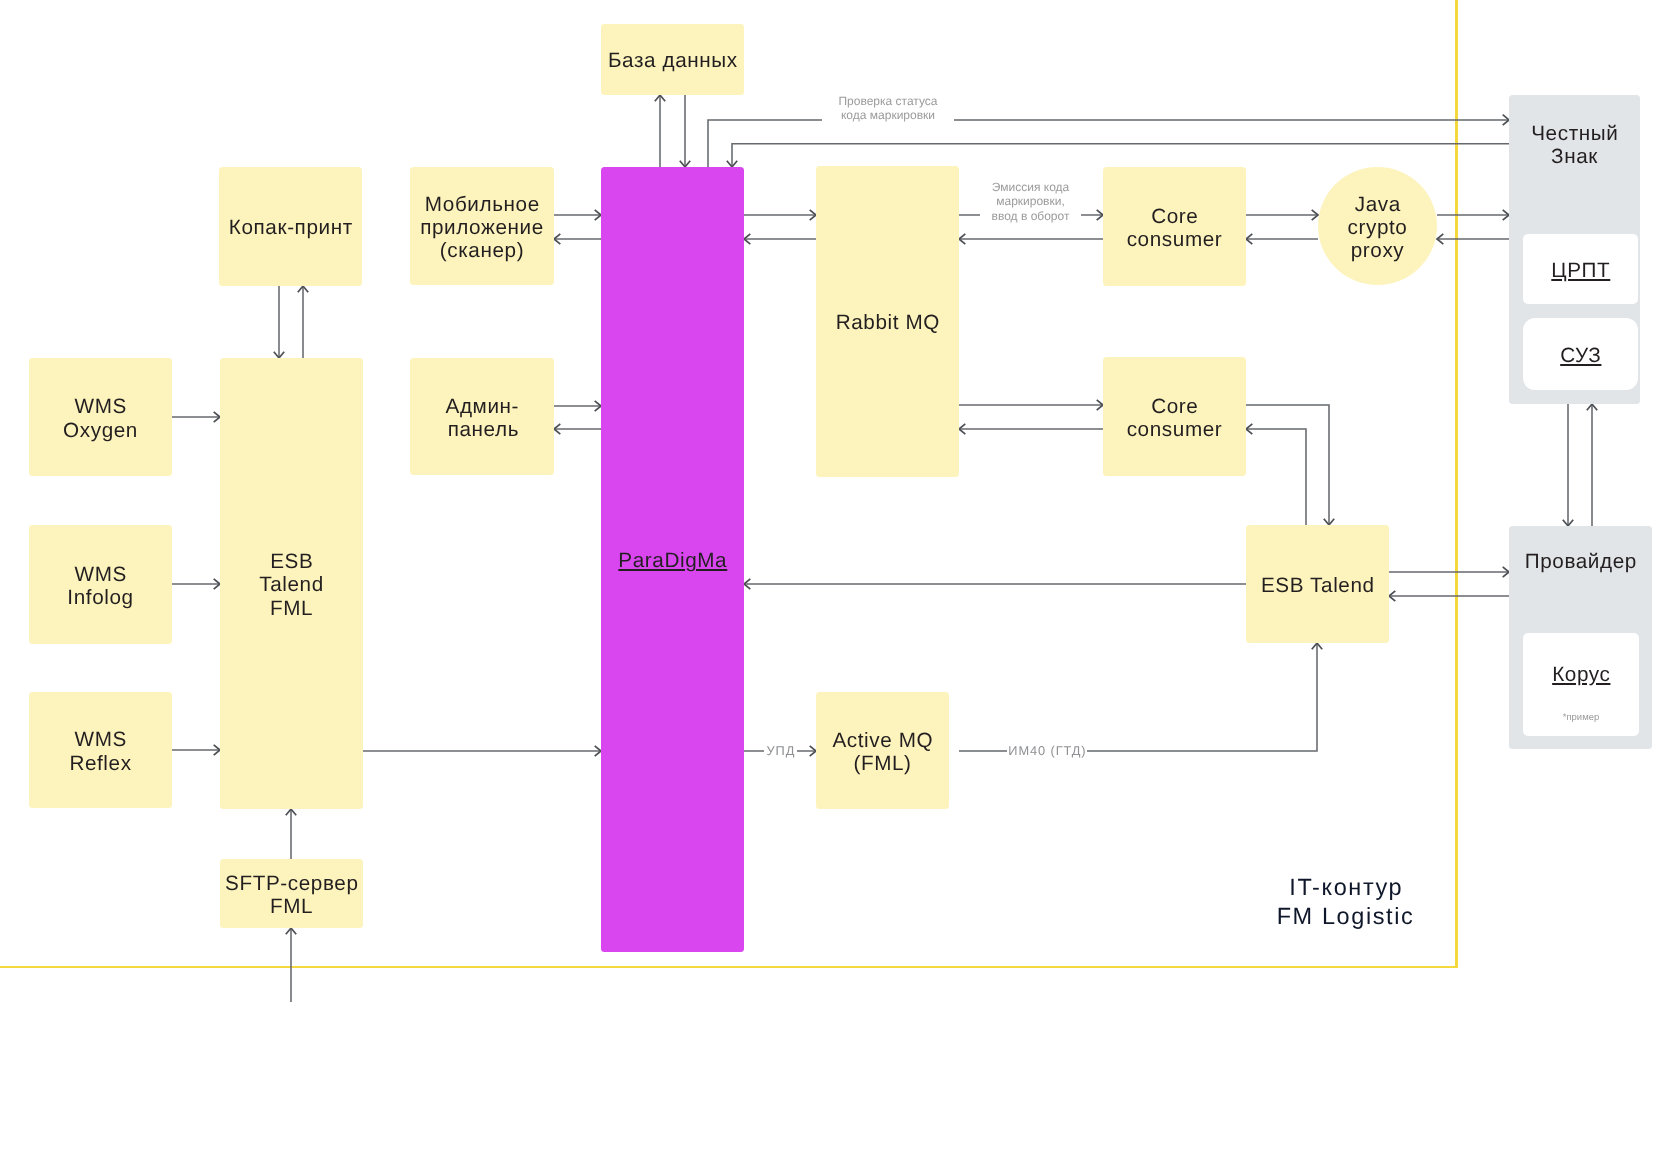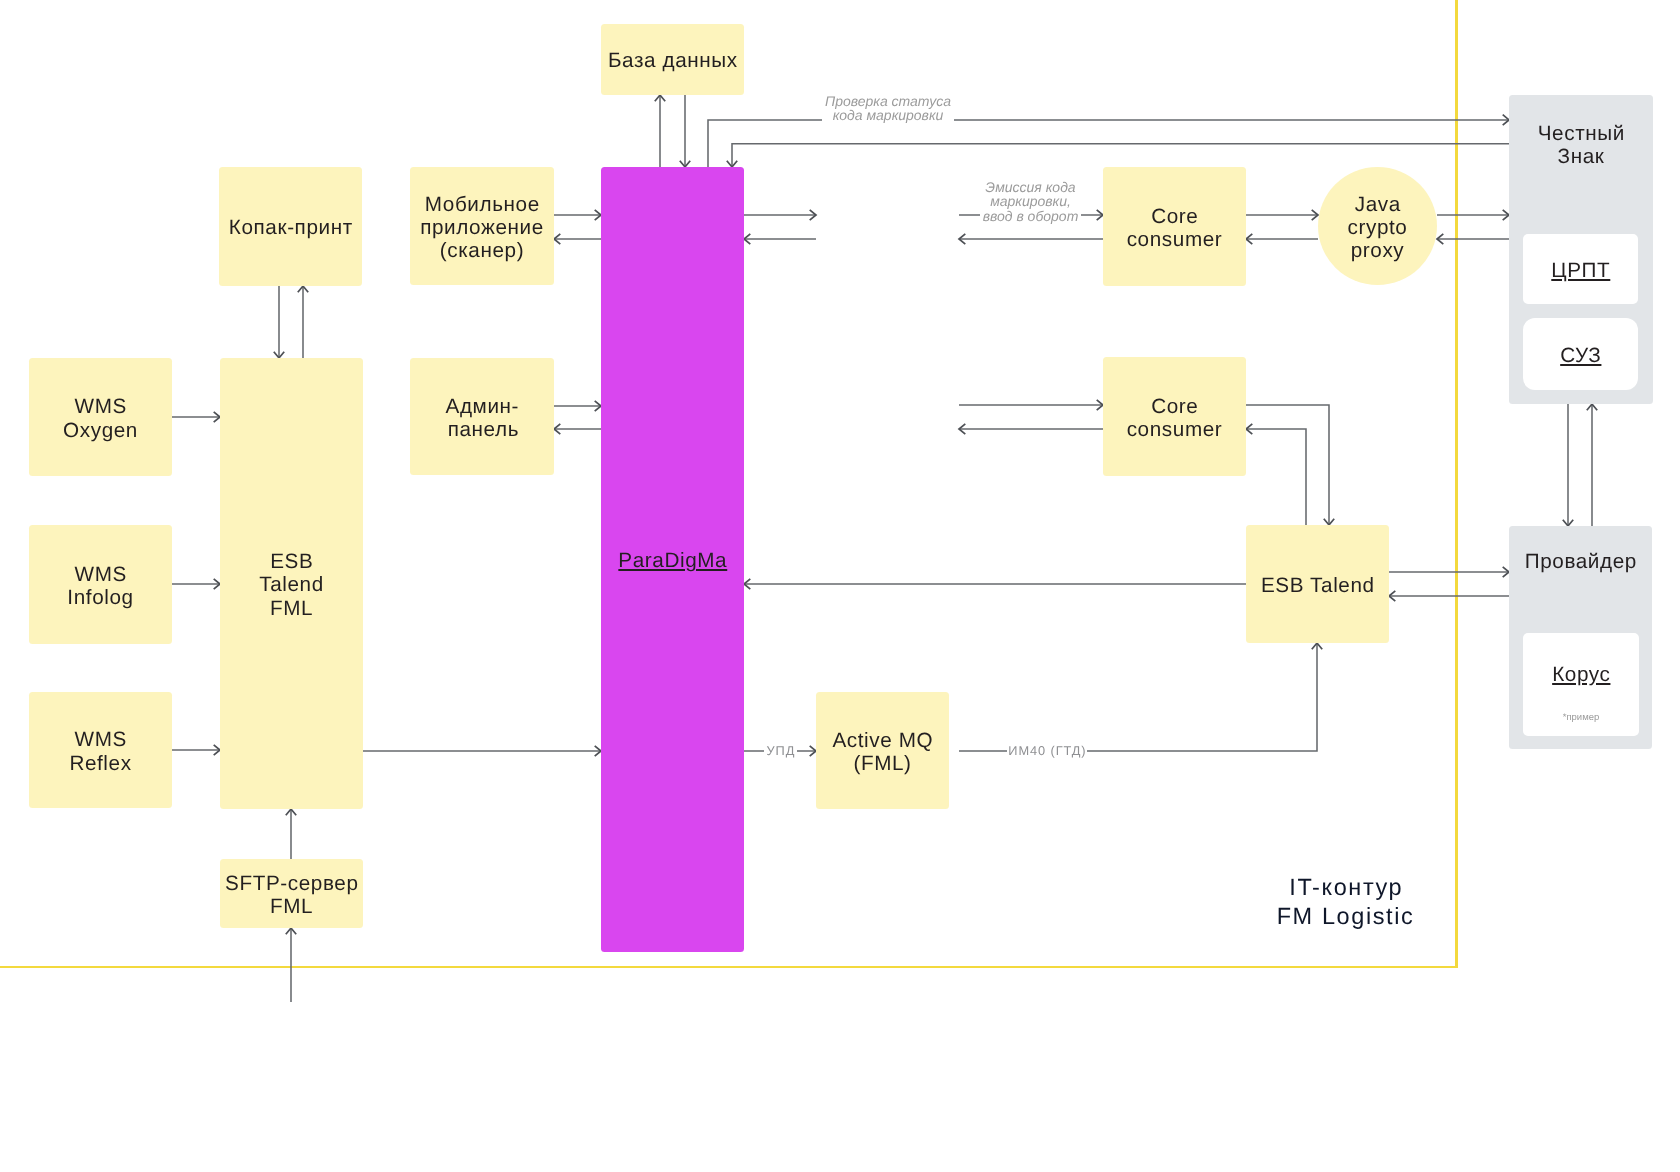--- a/index.html
+++ b/index.html
@@ -14,21 +14,21 @@
         text-align:center;border-radius:3.5px;color:#231f20;}
   .node > div{line-height:23.2px;position:relative;top:1.5px;}
   .node br:last-child{display:none;}
   .yellow{background:#fdf4bd;}
   .deep{background:#d946ef;text-decoration:underline;}
   .grey{background:#e2e5e8;}
   .white{background:#ffffff;text-decoration:underline;}
   .t20{font-size:20.7px;letter-spacing:0.6px;text-indent:0.6px;}
   .t19{font-size:20.7px;letter-spacing:0.6px;text-indent:0.6px;}
   .boundary{position:absolute;background:#f3d93d;}
-  .lbl{position:absolute;color:#9b9b9b;font-size:14px;line-height:14.3px;text-align:center;font-style:italic;}
+  .lbl{position:absolute;color:#9b9b9b;font-size:12px;line-height:14.3px;text-align:center;}
   .lbl-s{position:absolute;color:#8f9093;font-size:12.8px;line-height:14.3px;text-align:center;white-space:nowrap;letter-spacing:0.9px;text-indent:0.9px;}
   .note{position:absolute;color:#9b9b9b;font-size:9.5px;text-align:center;white-space:nowrap;}
   .corner{position:absolute;color:#0f172a;font-size:23.5px;line-height:29px;text-align:center;letter-spacing:1.6px;text-indent:1.6px;}
 </style>
 </head>
 <body>
 
 <div id="stage">
 
   <div class="boundary" style="left:1455.3px;top:0px;width:3px;height:968.3px;"></div>
@@ -123,34 +123,39 @@
   <div class="node yellow t20" id="b-database" style="left:601px;top:24px;width:143px;height:71px;">
     <div>
       <span>База данных</span><br>
     </div>
   </div>
   <div class="node deep t20" id="b-paradigma" style="left:601px;top:167px;width:143px;height:785px;">
     <div>
       <span>ParaDigMa</span><br>
     </div>
   </div>
+  <div class="node yellow t20" id="b-rabbitmq" style="left:816px;top:166px;width:143px;height:311px;">
+    <div>
+      <span>Rabbit MQ</span><br>
+    </div>
+  </div>
   <div class="node yellow t20" id="b-core1" style="left:1103px;top:167px;width:143px;height:119px;">
     <div>
       <span>Core</span><br>
       <span>consumer</span><br>
     </div>
   </div>
   <div class="node yellow t20" id="b-jcp" style="left:1318px;top:167px;width:119px;height:118px;border-radius:50%;">
     <div>
       <span>Java</span><br>
       <span>crypto</span><br>
       <span>proxy</span><br>
     </div>
   </div>
-  <div class="node grey t20" id="b-chz" style="left:1509px;top:95px;width:144px;height:309px;align-items:flex-start;padding-top:25px;">
+  <div class="node grey t20" id="b-chz" style="left:1509px;top:95px;width:131px;height:309px;align-items:flex-start;padding-top:25px;">
     <div>
       <span>Честный</span><br>
       <span>Знак</span><br>
     </div>
   </div>
   <div class="node white t19" id="b-crpt" style="left:1523px;top:234px;width:115px;height:70px;border-radius:5px;">
     <div>
       <span>ЦРПТ</span><br>
     </div>
   </div>

